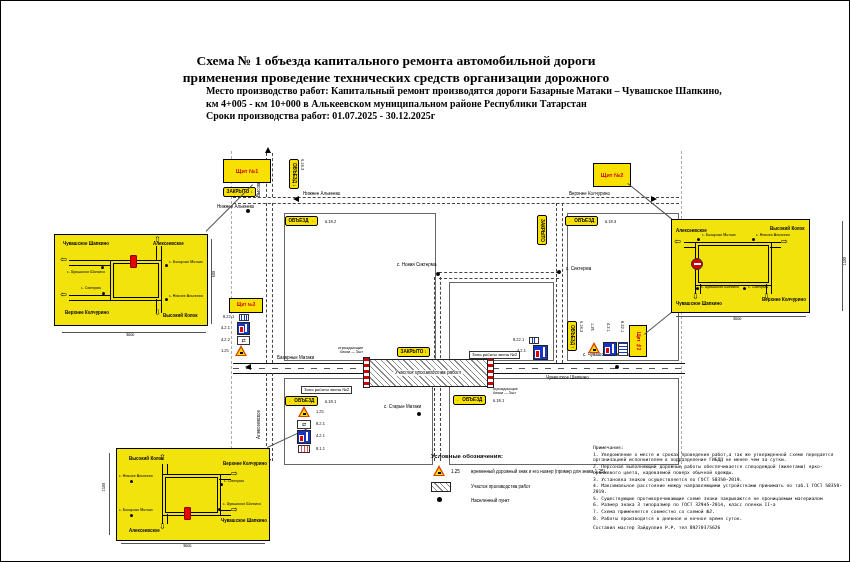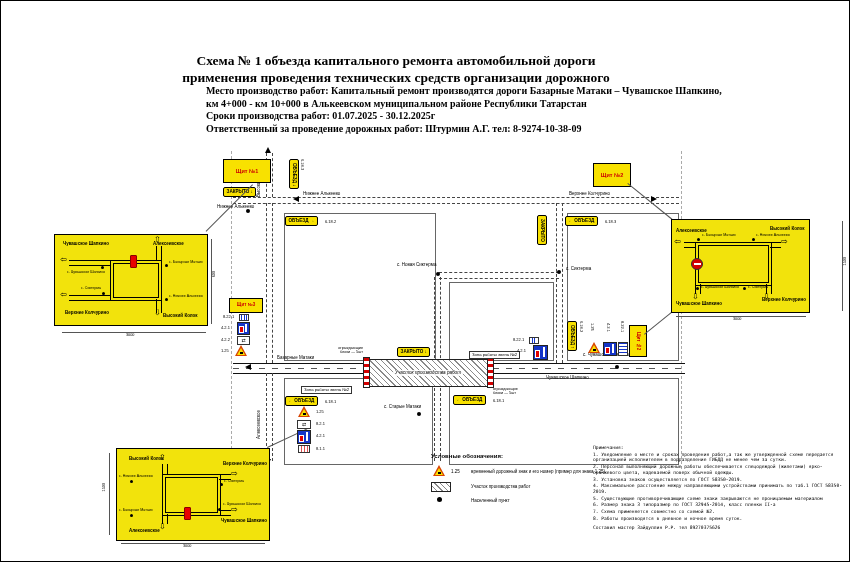--- a/index.html
+++ b/index.html
@@ -87,28 +87,27 @@
   .notes div{margin:0 0 1px 0;}
   .notes .foot{margin-top:4px;}
 </style>
 </head>
 <body>
 
 <div class="page">
 
   <div class="title-block">
     <div>Схема № 1 объезда капитального ремонта автомобильной дороги</div>
-    <div>применения проведения технических средств организации дорожного</div>
+    <div>применения проведение технических средств организации дорожного</div>
   </div>
 
   <div class="info-block">
     <div>Место производство работ: Капитальный ремонт производятся дороги Базарные Матаки – Чувашское Шапкино,</div>
-    <div>км 4+000 - км 10+000 в Алькеевском муниципальном районе Республики Татарстан</div>
+    <div>км 4+005 - км 10+000 в Алькеевском муниципальном районе Республики Татарстан</div>
     <div>Сроки производства работ: 01.07.2025 - 30.12.2025г</div>
-    <div>Ответственный за проведение дорожных работ: Штурмин А.Г. тел: 8-9274-10-38-09</div>
   </div>
 
   <div class="frame-dash" style="left:230px;top:150px;height:318px;"></div>
   <div class="frame-dash" style="left:680px;top:150px;height:318px;"></div>
 
   <div class="hroad-dashed" style="left:232px;top:196px;width:446px;"></div>
   <div class="hroad-main" style="left:232px;top:362px;width:452px;"></div>
   <div class="vroad-dashed" style="left:265px;top:152px;height:44px;"></div>
   <div class="vroad-dashed" style="left:265px;top:202px;height:160px;"></div>
   <div class="vroad-dashed" style="left:265px;top:372px;height:88px;"></div>

